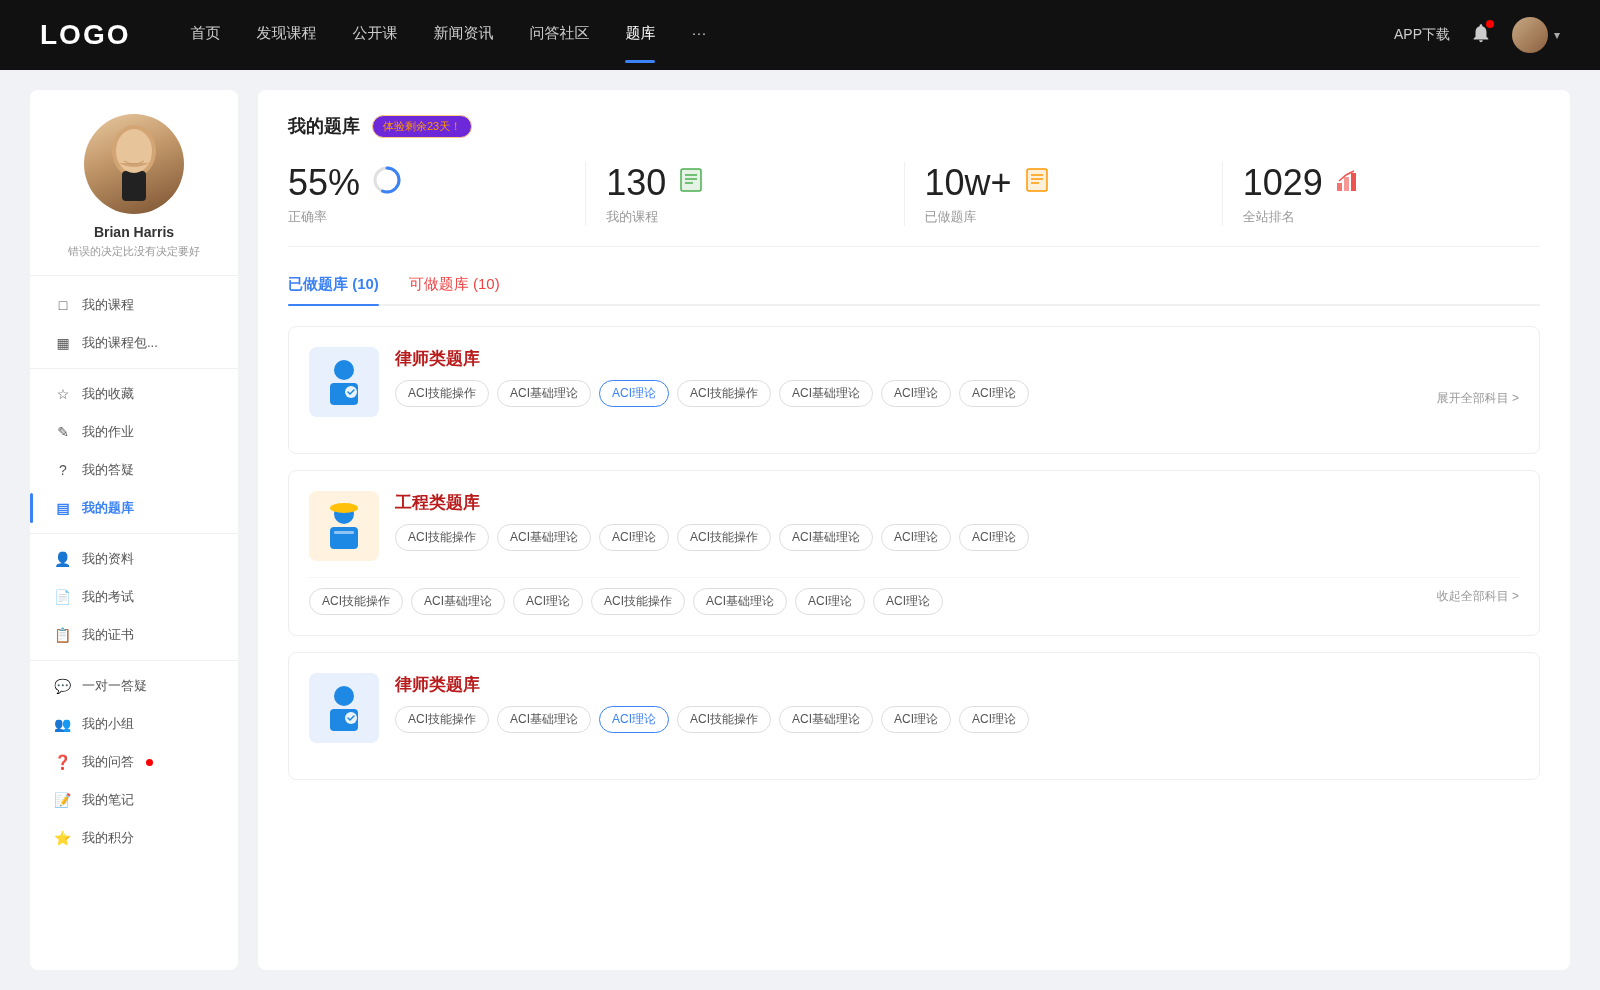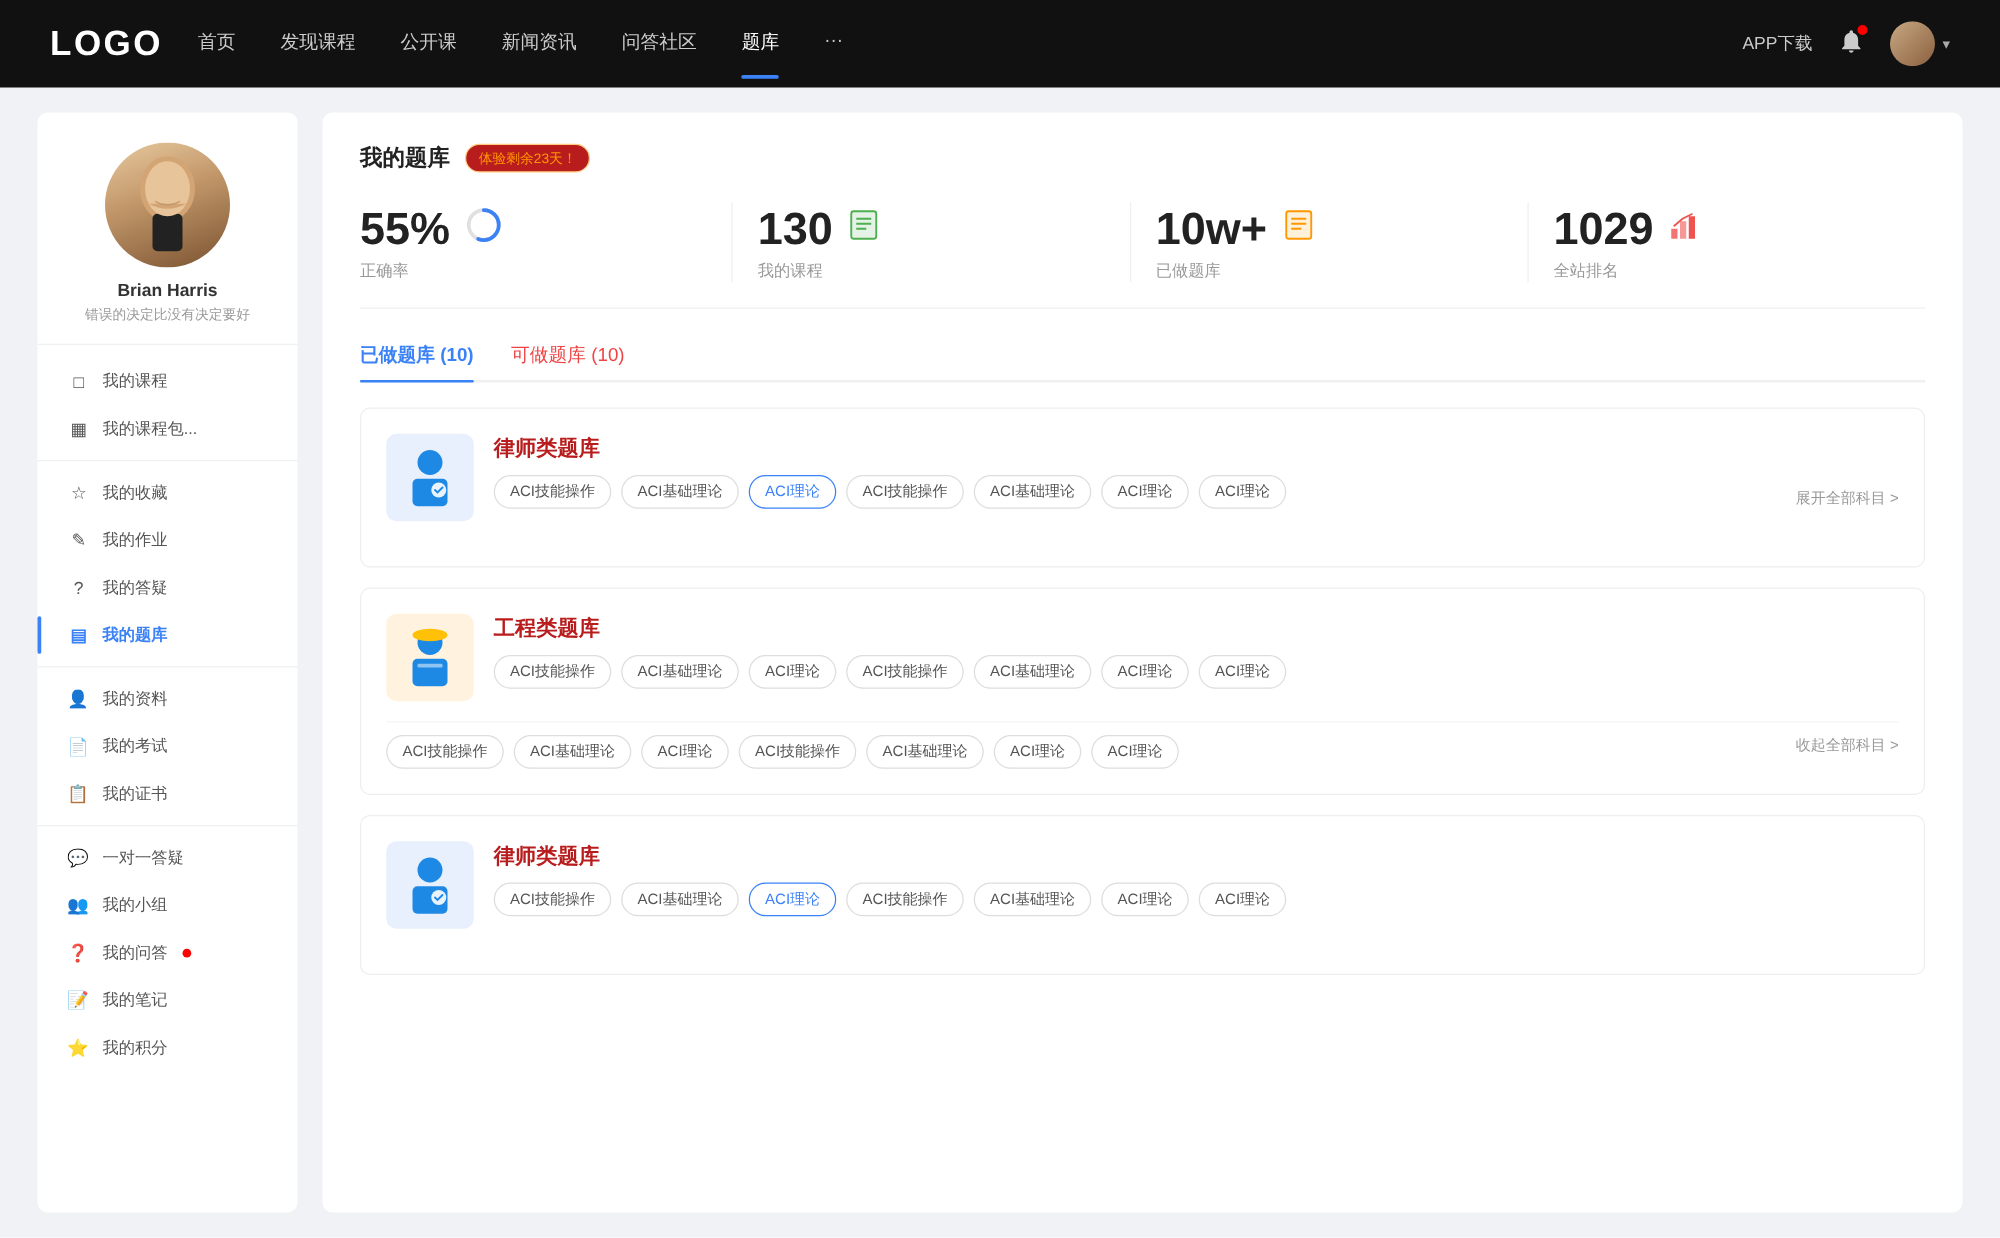--- a/index.html
+++ b/index.html
@@ -12,21 +12,21 @@
       display: flex;
       align-items: center;
       padding: 0 40px;
       position: relative;
     }
     .topnav-logo {
       color: #fff;
       font-size: 28px;
       font-weight: 900;
       letter-spacing: 2px;
-      margin-right: 28px;
+      margin-right: 60px;
     }
     .topnav-links {
       display: flex;
       gap: 36px;
       flex: 1;
     }
     .topnav-link {
       color: #ccc;
       font-size: 15px;
       cursor: pointer;
@@ -166,21 +166,21 @@
 
     
     .page-header {
       display: flex;
       align-items: center;
       gap: 12px;
       margin-bottom: 24px;
     }
     .page-title { font-size: 18px; font-weight: 700; color: #222; }
     .trial-badge {
-      background: #b91c1c;
+      background: #6d28d9;
       color: #ff9800;
       font-size: 11px;
       padding: 3px 10px;
       border-radius: 20px;
       border: 1px solid #ffcc80;
     }
 
     
     .stats-row {
       display: flex;
@@ -191,21 +191,21 @@
     }
     .stat-item {
       flex: 1;
       text-align: left;
       padding: 0 20px;
       border-right: 1px solid #f0f0f0;
     }
     .stat-item:first-child { padding-left: 0; }
     .stat-item:last-child { border-right: none; }
     .stat-top { display: flex; align-items: center; gap: 12px; margin-bottom: 4px; }
-    .stat-value { font-size: 36px; font-weight: 700; color: #222; }
+    .stat-value { font-size: 36px; font-weight: 400; color: #222; }
     .stat-label { font-size: 13px; color: #999; }
     .stat-icon { font-size: 22px; }
 
     
     .tabs-row {
       display: flex;
       gap: 30px;
       margin-bottom: 20px;
       border-bottom: 2px solid #f0f0f0;
     }

